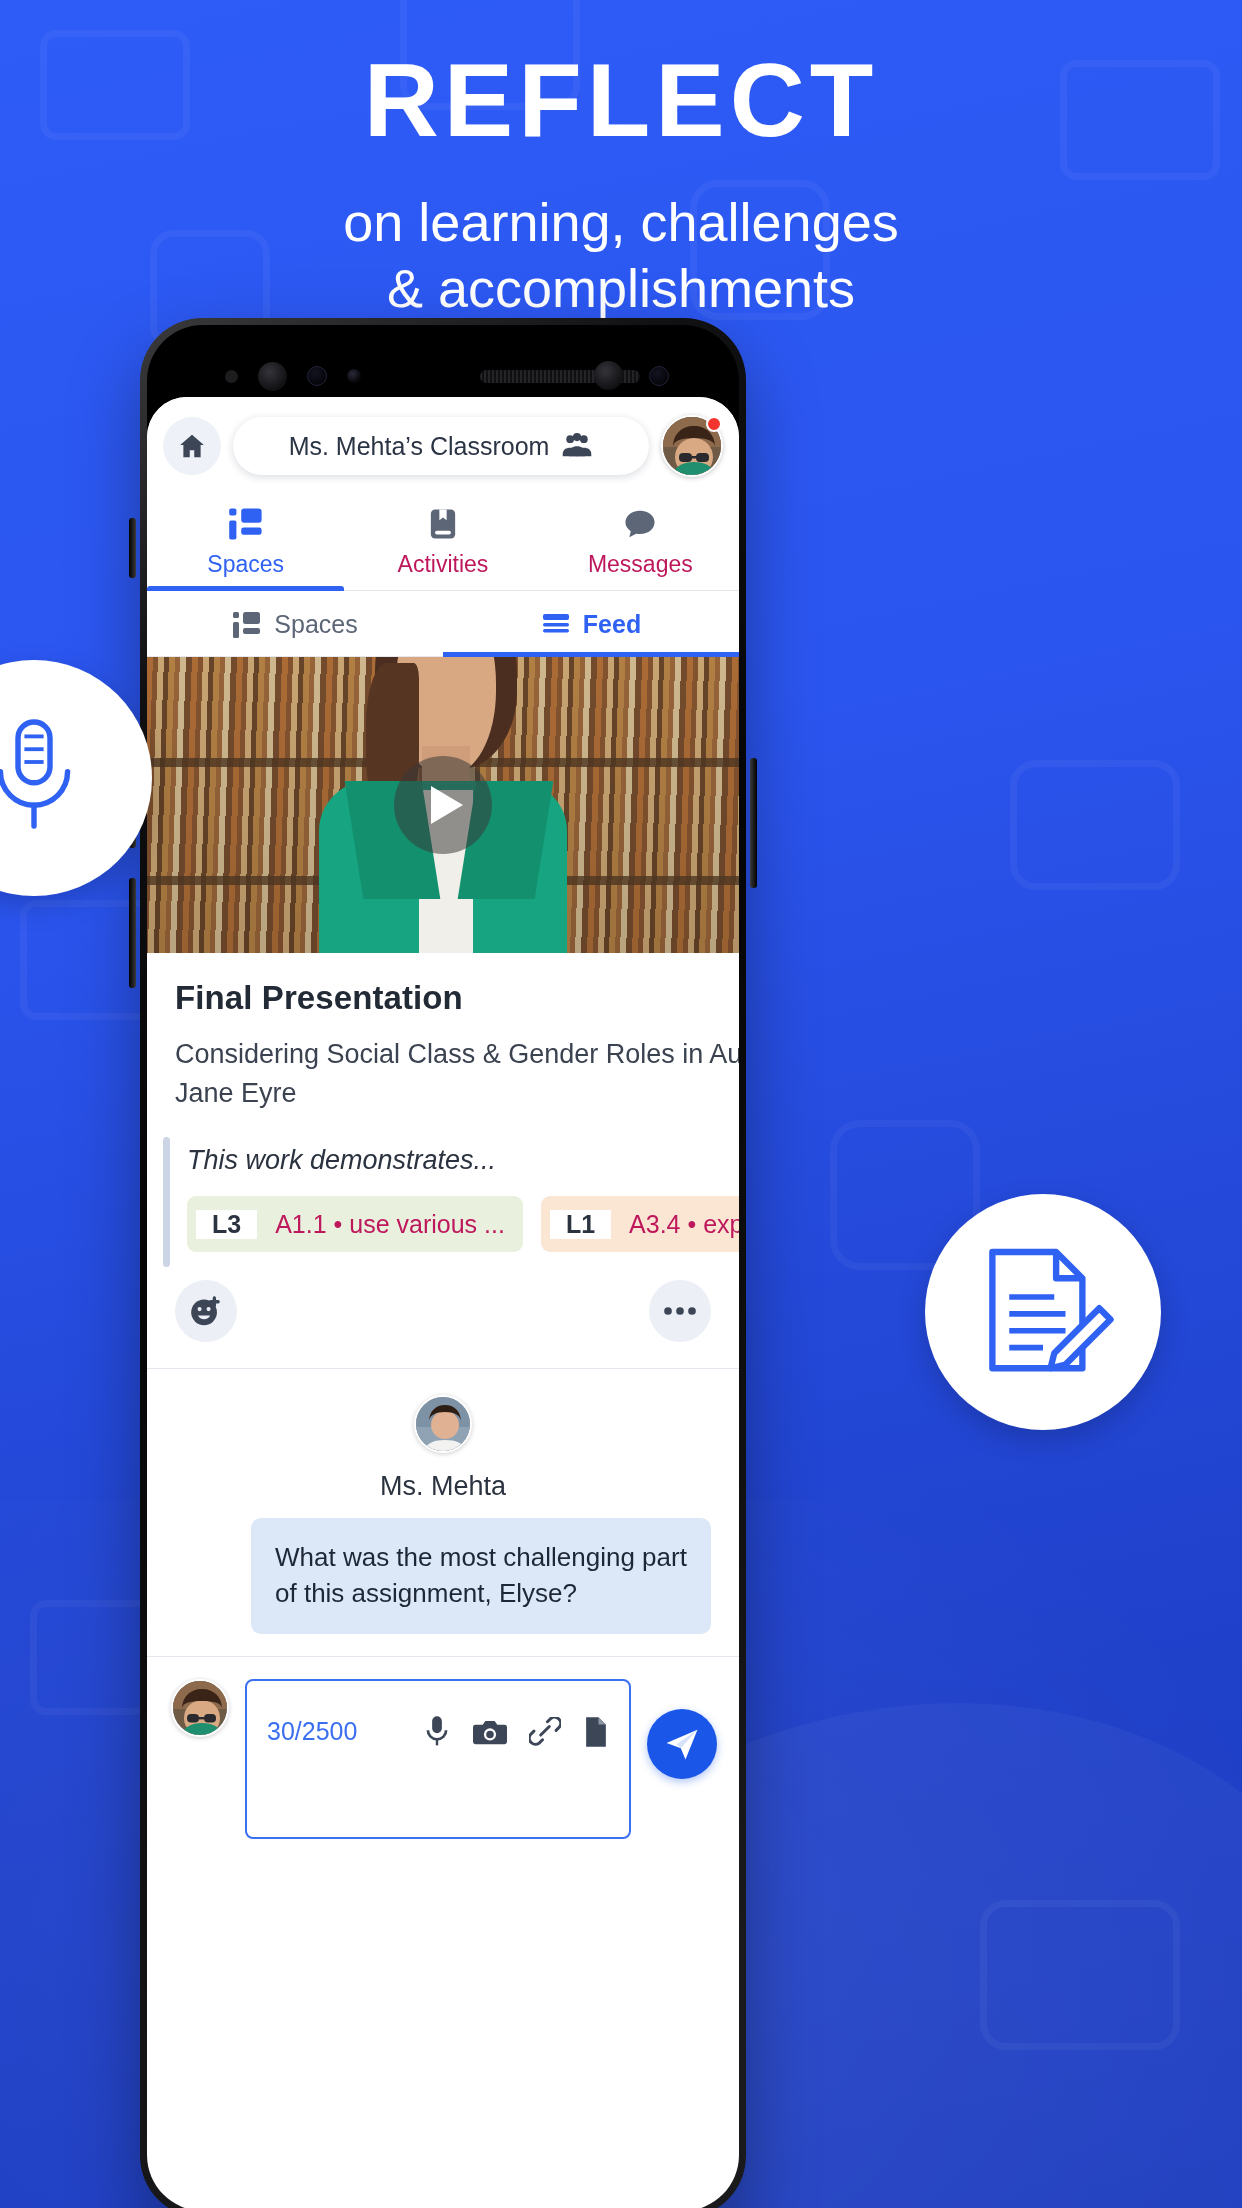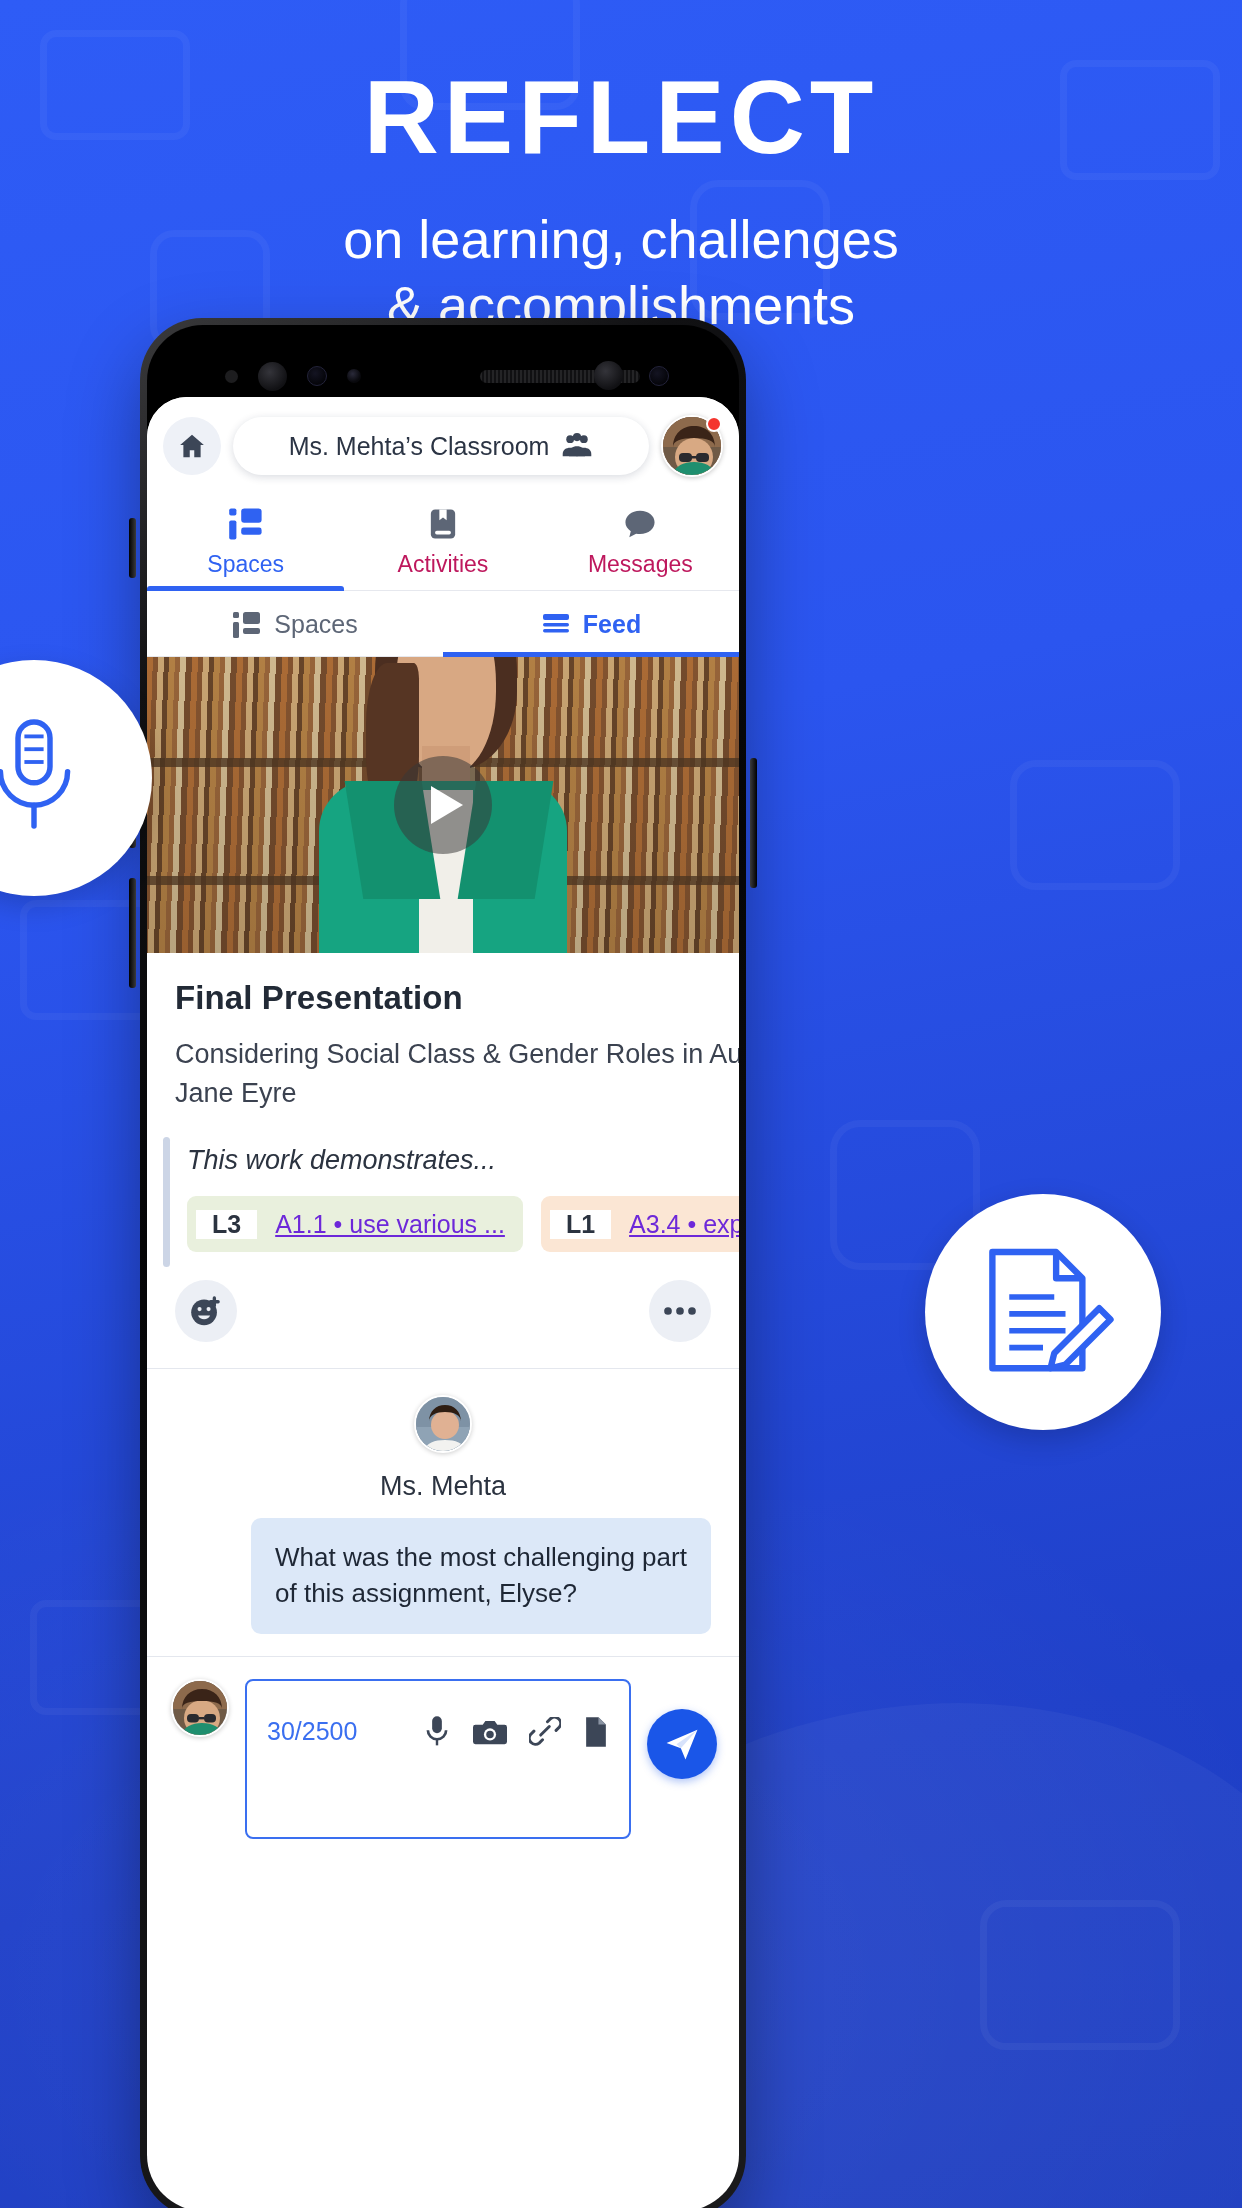--- a/index.html
+++ b/index.html
@@ -39,21 +39,21 @@
   .bg-shape.s10{ left: 150px; top: 230px;  width: 120px; height: 120px; border-radius: 24px;}
   .bg-swoosh {
     position: absolute; right: -120px; bottom: -200px;
     width: 900px; height: 700px; border-radius: 50% 50% 0 0;
     background: rgba(255,255,255,0.04);
     transform: rotate(-12deg);
   }
 
   
   .headline-wrap {
-    position: absolute; left: 0; top: 61px; width: 1242px;
+    position: absolute; left: 0; top: 44px; width: 1242px;
     text-align: center; z-index: 5;
   }
   .headline {
     color: #ffffff;
     font-size: 104px;
     font-weight: 700;
     letter-spacing: 5px;
     line-height: 1.08;
   }
   .subhead {
@@ -290,21 +290,21 @@
     height: 56px; border-radius: 9px; overflow: hidden;
     flex: 0 0 auto;
   }
   .tag .accent { width: 9px; flex: 0 0 auto; }
   .tag .lvl {
     background: #fff; display:flex; align-items:center; padding: 0 16px;
     font-size: 25px; font-weight: 700; color: #2b3340;
   }
   .tag .txt {
     display:flex; align-items:center; padding: 12px 18px;
-    font-size: 25px; color: #6d28d9; white-space: nowrap; text-decoration: underline;
+    font-size: 25px; color: #be185d; white-space: nowrap;
   }
   .tag.green { background: #e9f0dd; }
   .tag.green .accent { background: #8cc04a; }
   .tag.orange { background: #fbe6d4; }
   .tag.orange .accent { background: #f5821f; }
 
   .action-row {
     display: flex; align-items: center; justify-content: space-between;
     padding: 28px 28px 26px 28px; background:#fff;
   }

